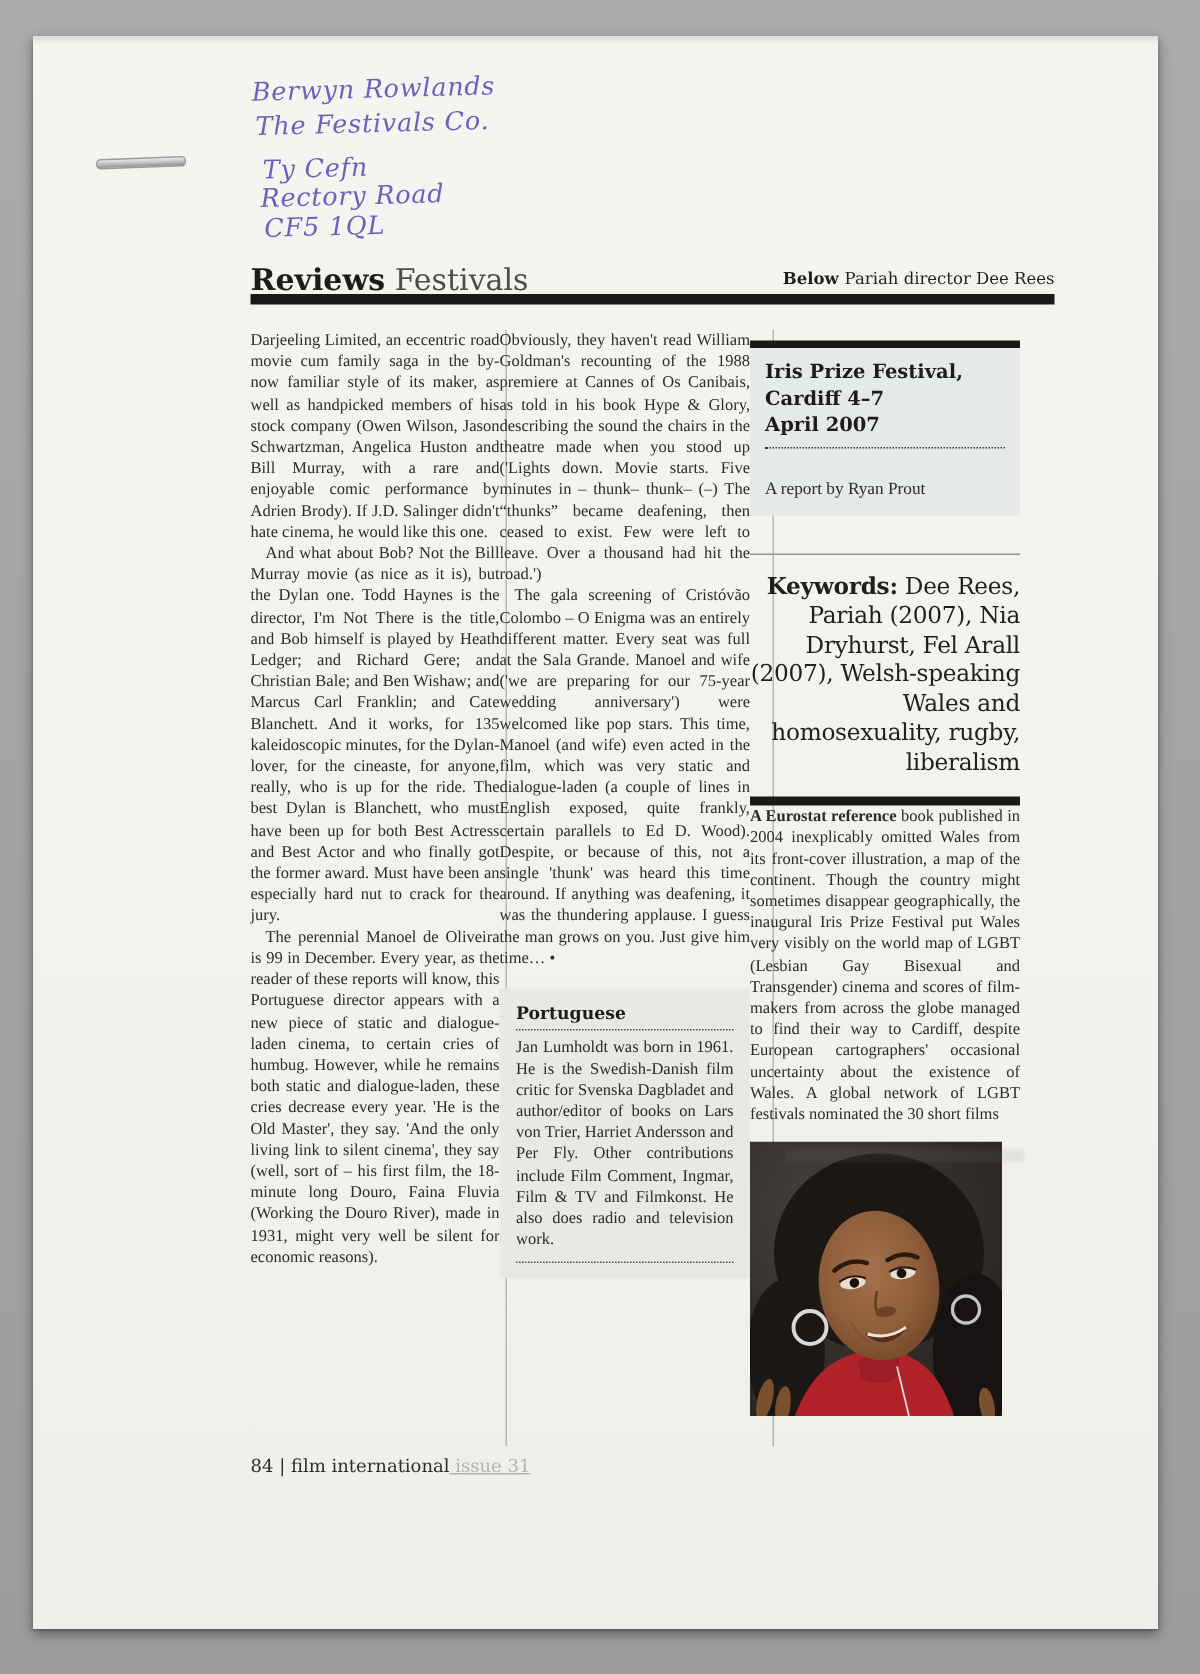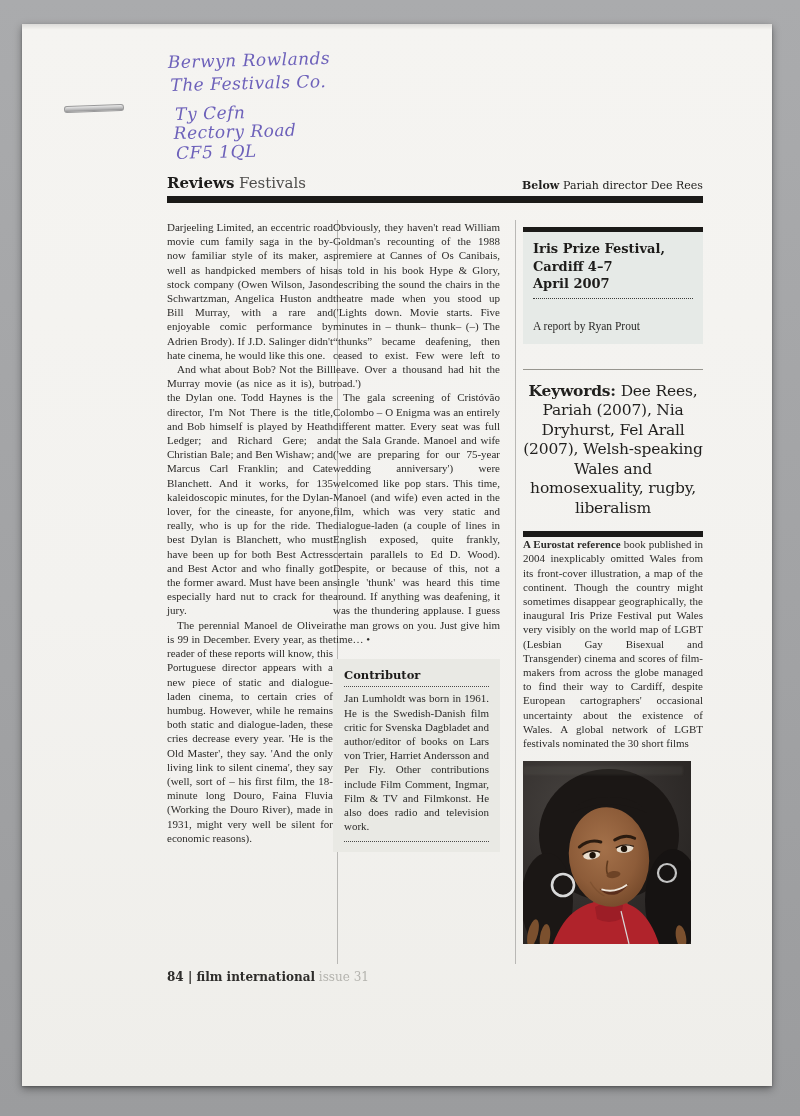--- a/index.html
+++ b/index.html
@@ -33,39 +33,39 @@
     transform:rotate(-1.5deg);letter-spacing:.5px;line-height:1;
   }
   .hw-line{white-space:pre;}
   .hw-1{margin-left:2px;}
   .hw-2{margin-top:6px;margin-left:4px;}
   .hw-3{margin-top:12px;margin-left:8px;}
   .hw-4{margin-top:2px;margin-left:6px;}
   .hw-5{margin-top:3px;margin-left:8px;}
 
   .masthead{position:absolute;left:145px;top:150px;width:536px;}
-  .section-title{font-family:"DejaVu Serif",serif;font-size:15px;color:#1d1c1a;}
+  .section-title{font-family:"DejaVu Serif",serif;font-size:20px;color:#1d1c1a;}
   .section-title .sub{font-weight:normal;color:#4d4c4a;}
   .photo-caption{
     position:absolute;right:0;top:5px;font-size:11px;color:#1f1e1c;
     font-family:"DejaVu Serif",serif;
   }
   .header-bar{
     position:absolute;left:145px;top:172px;width:536px;height:7px;background:#1b1a18;
   }
 
   .col{
     position:absolute;top:196px;font-size:11px;line-height:14.2px;
     text-align:justify;color:#2c2b29;
   }
   .col p{margin:0;}
   .col p.ind{text-indent:10px;}
   .col-1{left:145px;width:166px;}
   .col-2{left:311px;width:167px;}
-  .col-3{left:501px;width:180px;}
+  .col-3{left:478px;width:180px;}
   .vrule{position:absolute;top:196px;width:1px;height:744px;background:#b9b8b5;}
   .vrule-1{left:315px;}
   .vrule-2{left:493px;}
 
   .contrib-box{
     margin-top:13px;background:#e9e9e4;padding:9px 11px 10px 11px;
   }
   .contrib-title{
     font-family:"DejaVu Serif",serif;font-weight:bold;font-size:11.5px;color:#1d1c1a;
     padding-bottom:4px;border-bottom:1px dotted #4a4a48;text-align:left;
@@ -74,34 +74,34 @@
 
   .col3-topbar{height:5px;background:#1b1a18;margin-top:7px;}
   .iris-box{background:#e6eae7;padding:8px 10px 11px 10px;}
   .iris-title{
     font-family:"DejaVu Serif",serif;font-weight:bold;font-size:13px;line-height:17.5px;
     color:#1d1c1a;text-align:left;padding-bottom:5px;border-bottom:1.5px dotted #3a3a38;
   }
   .iris-byline{margin-top:20px;font-size:11.5px;color:#2c2b29;text-align:left;}
   .thin-rule{margin-top:25px;border-top:1px solid #97968f;}
   .keywords{
-    margin-top:11px;font-size:15.5px;line-height:19.5px;color:#201f1d;text-align:center;
+    margin-top:11px;font-size:15.5px;line-height:19.5px;color:#201f1d;text-align:right;
     font-family:"DejaVu Serif",serif;letter-spacing:-.2px;
   }
   .thick-rule{margin-top:13px;height:6px;background:#1b1a18;}
   .col3-body{margin-top:10px;}
 
   .portrait{margin-top:11px;width:168px;height:183px;display:block;}
 
   .footer{
     position:absolute;left:145px;top:946px;font-size:12px;
     font-family:"DejaVu Serif",serif;color:#2e2d2b;
   }
-  .footer .page{font-weight:bold;margin-top:21px;}
-  .footer .issue{color:#b4b3ae;font-weight:normal;}
+  .footer .page{font-weight:normal;margin-top:21px;}
+  .footer .issue{color:#b4b3ae;font-weight:normal;text-decoration:underline;}
 
   .ghost{
     position:absolute;left:501px;top:742px;width:160px;height:9px;
     background:rgba(120,120,118,.12);filter:blur(1px);border-radius:2px;
   }
 </style>
 </head>
 <body>
 
 <div class="paper">
@@ -127,21 +127,21 @@
     <p class="ind"><span>And what about Bob? Not the Bill Murray movie (as nice as it is), but the Dylan one. Todd Haynes is the director, </span><span class="it">I'm Not There</span><span> is the title, and Bob himself is played by Heath Ledger; and Richard Gere; and Christian Bale; and Ben Wishaw; and Marcus Carl Franklin; and Cate Blanchett. And it works, for 135 kaleidoscopic minutes, for the Dylan-lover, for the cineaste, for anyone, really, who is up for the ride. The best Dylan is Blanchett, who must have been up for both Best Actress and Best Actor and who finally got the former award. Must have been an especially hard nut to crack for the jury.</span></p>
     <p class="ind"><span>The perennial Manoel de Oliveira is 99 in December. Every year, as the reader of these reports will know, this Portuguese director appears with a new piece of static and dialogue-laden cinema, to certain cries of humbug. However, while he remains both static and dialogue-laden, these cries decrease every year. 'He is the Old Master', they say. 'And the only living link to silent cinema', they say (well, sort of – his first film, the 18-minute long </span><span class="it">Douro, Faina Fluvia (Working the Douro River)</span><span>, made in 1931, might very well be silent for economic reasons).</span></p>
   </div>
 
   <div class="vrule vrule-1"></div>
 
   <div class="col col-2">
     <p><span>Obviously, they haven't read William Goldman's recounting of the 1988 premiere at Cannes of </span><span class="it">Os Canibais</span><span>, as told in his book </span><span class="it">Hype &amp; Glory</span><span>, describing the sound the chairs in the theatre made when you stood up ('Lights down. Movie starts. Five minutes in – </span><span class="it">thunk– thunk–</span><span> (–) The “thunks” became deafening, then ceased to exist. Few were left to leave. Over a </span><span class="it">thousand</span><span> had hit the road.')</span></p>
     <p class="ind"><span>The gala screening of </span><span class="it">Cristóvão Colombo – O Enigma</span><span> was an entirely different matter. </span><span class="it">Every</span><span> seat was full at the Sala Grande. Manoel and wife ('we are preparing for our 75-year wedding anniversary') were welcomed like pop stars. This time, Manoel (and wife) even acted in the film, which was very static and dialogue-laden (a couple of lines in English exposed, quite frankly, certain parallels to Ed D. Wood). Despite, or because of this, not a single 'thunk' was heard this time around. If anything was deafening, it was the thundering applause. I guess the man grows on you. Just give him time… •</span></p>
     <div class="contrib-box">
-      <div class="contrib-title">Contributor</div>
+      <div class="contrib-title">Portuguese</div>
       <div class="contrib-body"><span>Jan Lumholdt was born in 1961. He is the Swedish-Danish film critic for </span><span class="it">Svenska Dagbladet</span><span> and author/editor of books on Lars von Trier, Harriet Andersson and Per Fly. Other contributions include </span><span class="it">Film Comment</span><span>, </span><span class="it">Ingmar</span><span>, </span><span class="it">Film &amp; TV</span><span> and </span><span class="it">Filmkonst</span><span>. He also does radio and television work.</span></div>
     </div>
   </div>
 
   <div class="vrule vrule-2"></div>
 
   <div class="col col-3">
     <div class="col3-topbar"></div>
     <div class="iris-box">
       <div class="iris-title">

